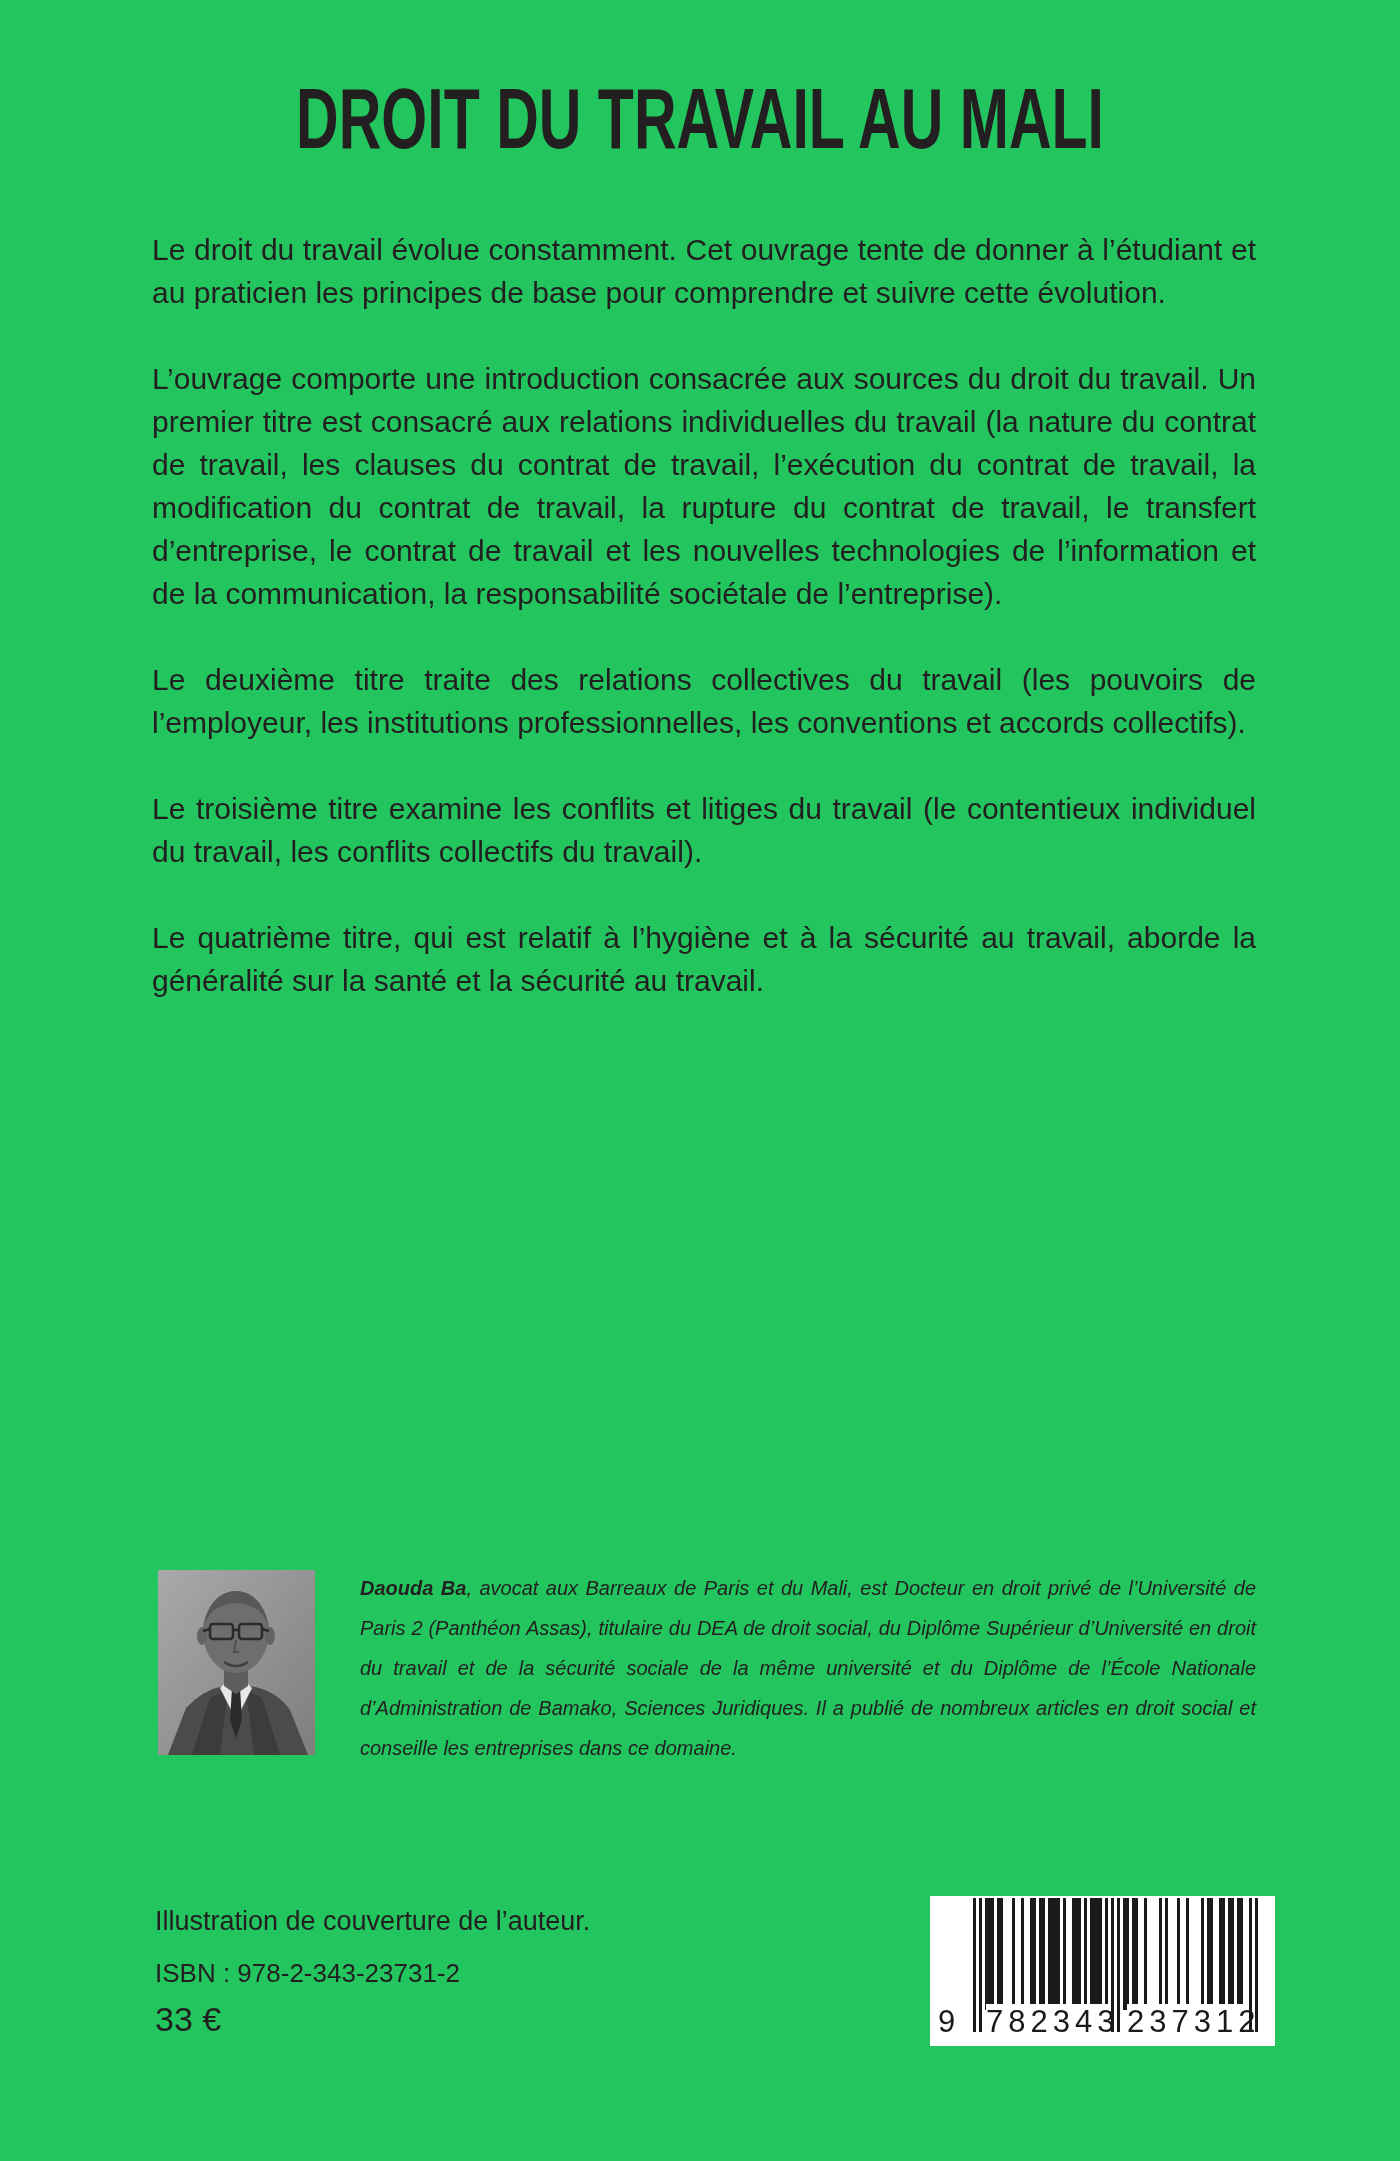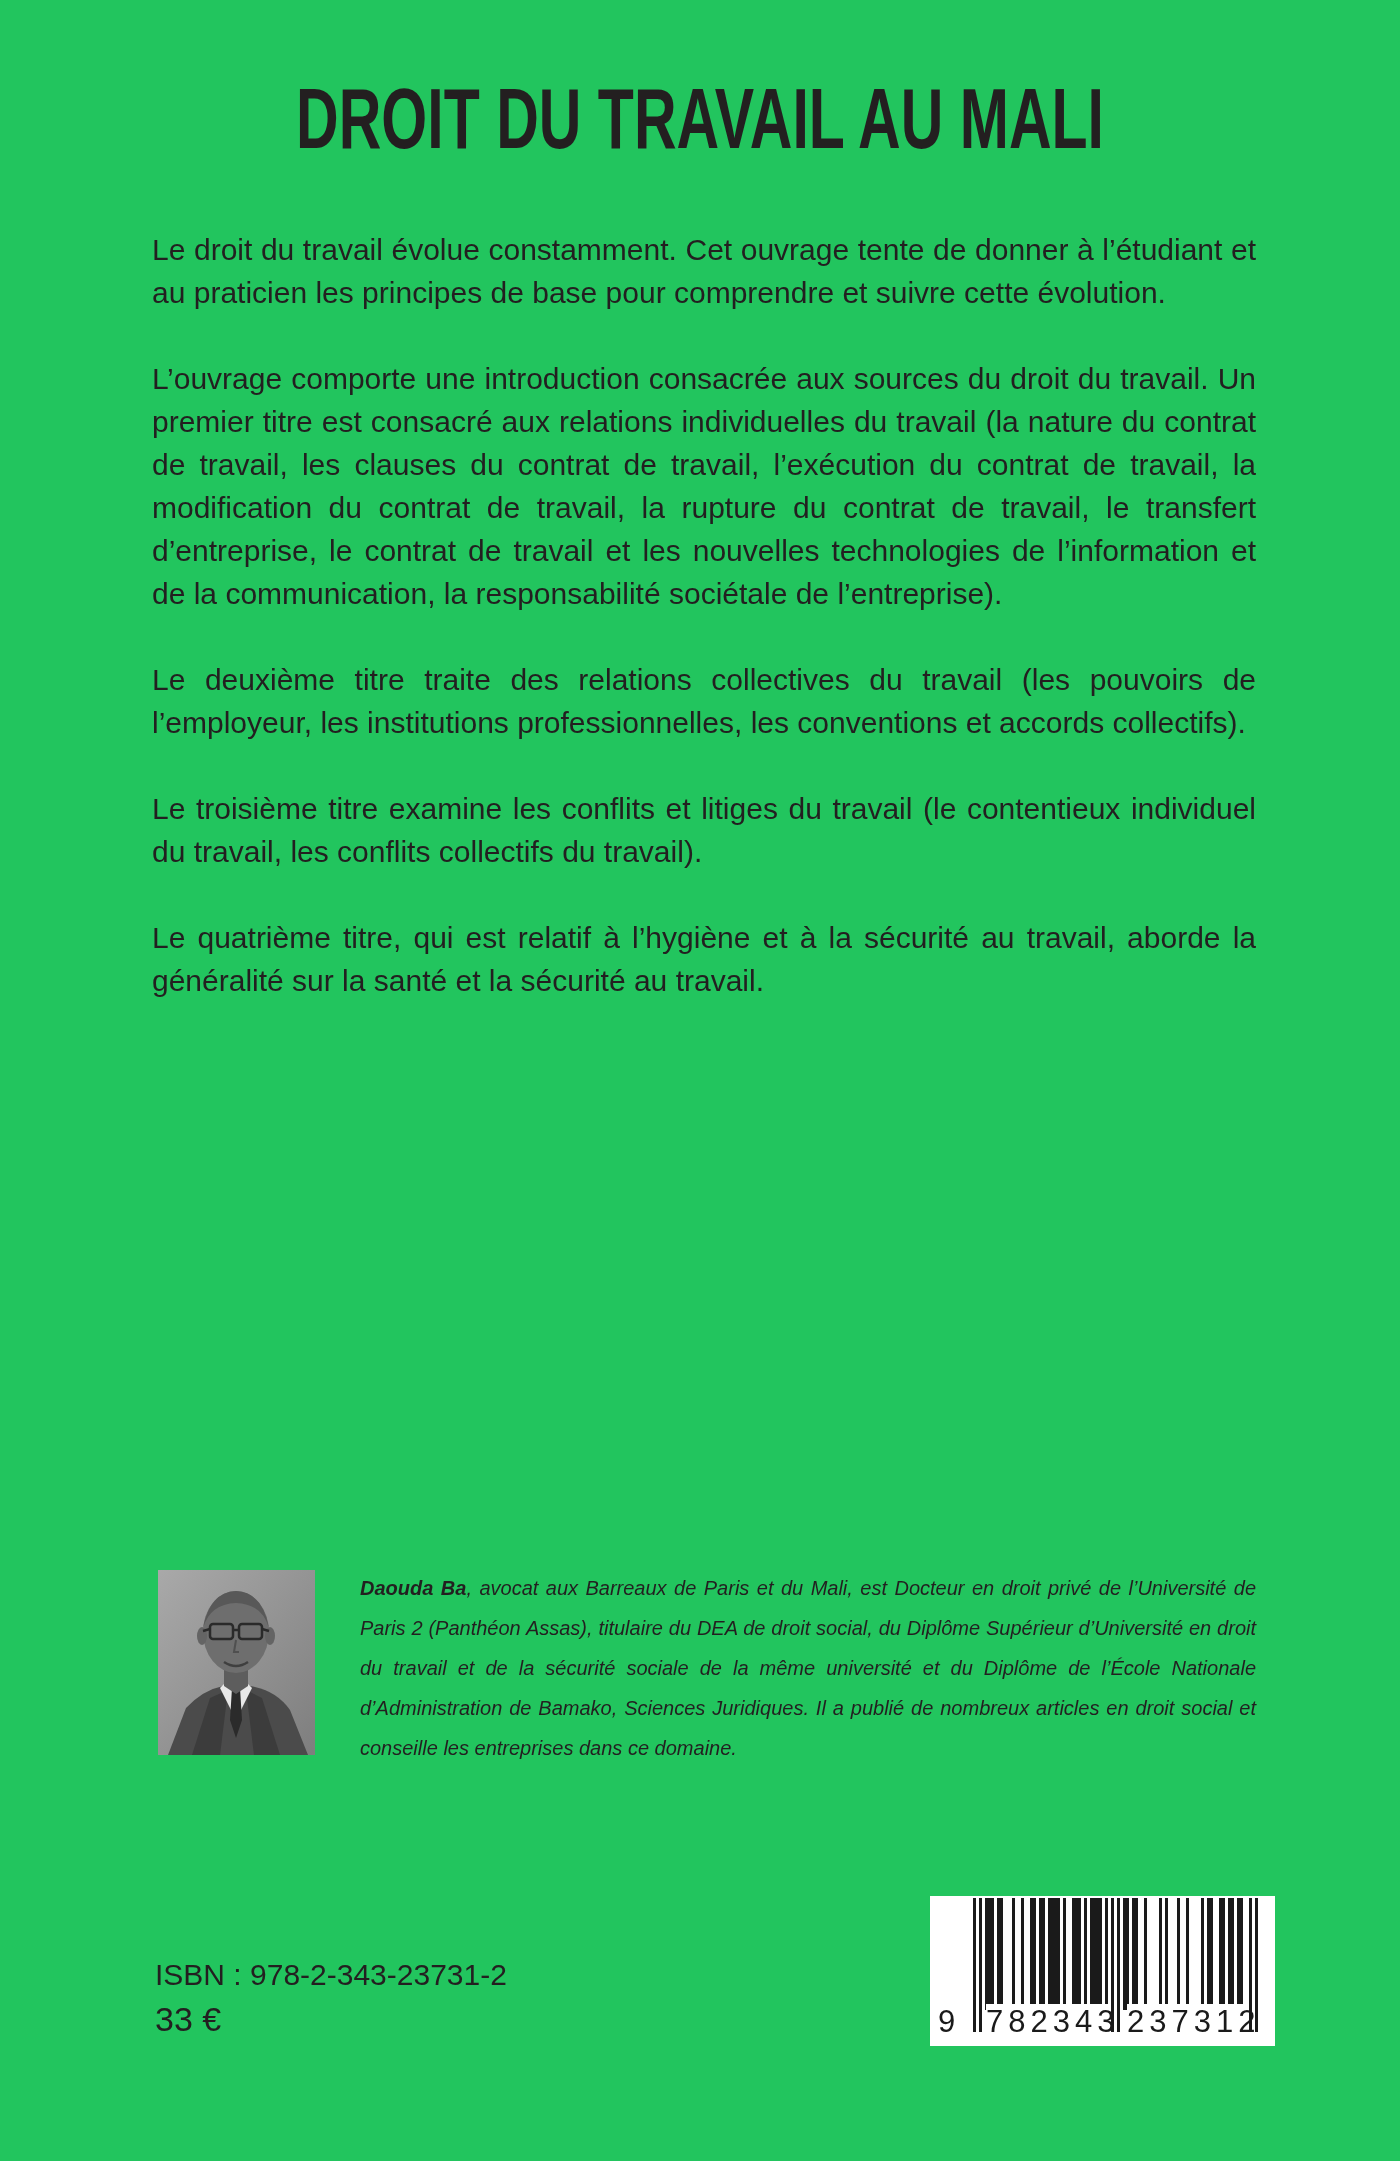--- a/index.html
+++ b/index.html
@@ -49,21 +49,21 @@
   .bio p { margin: 0; }
   .bio b { font-weight: 700; }
   .photo {
     float: left;
     width: 157px;
     height: 185px;
     margin: 2px 45px 10px 6px;
   }
   .photo svg { display: block; }
   .footer-note  { position: absolute; top: 1906px; left: 155px; font-size: 27px; }
-  .footer-isbn  { position: absolute; top: 1958px; left: 155px; font-size: 30px; }
+  .footer-isbn  { position: absolute; top: 1958px; left: 155px; font-size: 26px; }
   .footer-price { position: absolute; top: 2000px; left: 155px; font-size: 34px; }
   .barcode {
     position: absolute;
     left: 930px; top: 1896px;
     width: 345px; height: 150px;
     background: #ffffff;
   }
   .bars { position: absolute; left: 43px; top: 2px; font-size: 0; white-space: nowrap; }
   .bars .m { display: inline-block; width: 3px; height: 112px; vertical-align: top; }
   .bars .m.bar  { background: #1a1a1a; }
@@ -130,20 +130,21 @@
         <line x1="52" y1="59" x2="45" y2="61" stroke="#2a2a2a" stroke-width="2.5"></line>
         <line x1="104" y1="59" x2="111" y2="61" stroke="#2a2a2a" stroke-width="2.5"></line>
 
         <path d="M78 70 L76 82 L81 82" fill="none" stroke="#4f4f4f" stroke-width="2"></path>
         <path d="M66 92 Q78 100 90 92" fill="none" stroke="#3f3f3f" stroke-width="2.5"></path>
       </svg>
     </div>
     <p><b>Daouda Ba</b><span>, avocat aux Barreaux de Paris et du Mali, est Docteur en droit privé de l’Université de Paris 2 (Panthéon Assas), titulaire du DEA de droit social, du Diplôme Supérieur d’Université en droit du travail et de la sécurité sociale de la même université et du Diplôme de l’École Nationale d’Administration de Bamako, Sciences Juridiques. Il a publié de nombreux articles en droit social et conseille les entreprises dans ce domaine.</span></p>
   </div>
 
+  <div class="footer-note">Illustration de couverture de l’auteur.</div>
   <div class="footer-isbn">ISBN : 978-2-343-23731-2</div>
   <div class="footer-price">33 €</div>
 
   <div class="barcode">
     <div class="bars" id="barcode-bars"><div class="m bar tall" style="background: rgb(26, 26, 26);"></div><div class="m tall"></div><div class="m bar tall" style="background: rgb(26, 26, 26);"></div><div class="m"></div><div class="m bar" style="background: rgb(26, 26, 26);"></div><div class="m bar" style="background: rgb(26, 26, 26);"></div><div class="m bar" style="background: rgb(26, 26, 26);"></div><div class="m"></div><div class="m bar" style="background: rgb(26, 26, 26);"></div><div class="m bar" style="background: rgb(26, 26, 26);"></div><div class="m"></div><div class="m"></div><div class="m"></div><div class="m bar" style="background: rgb(26, 26, 26);"></div><div class="m"></div><div class="m"></div><div class="m bar" style="background: rgb(26, 26, 26);"></div><div class="m"></div><div class="m"></div><div class="m bar" style="background: rgb(26, 26, 26);"></div><div class="m bar" style="background: rgb(26, 26, 26);"></div><div class="m"></div><div class="m bar" style="background: rgb(26, 26, 26);"></div><div class="m bar" style="background: rgb(26, 26, 26);"></div><div class="m"></div><div class="m bar" style="background: rgb(26, 26, 26);"></div><div class="m bar" style="background: rgb(26, 26, 26);"></div><div class="m bar" style="background: rgb(26, 26, 26);"></div><div class="m bar" style="background: rgb(26, 26, 26);"></div><div class="m"></div><div class="m bar" style="background: rgb(26, 26, 26);"></div><div class="m"></div><div class="m"></div><div class="m bar" style="background: rgb(26, 26, 26);"></div><div class="m bar" style="background: rgb(26, 26, 26);"></div><div class="m bar" style="background: rgb(26, 26, 26);"></div><div class="m"></div><div class="m bar" style="background: rgb(26, 26, 26);"></div><div class="m"></div><div class="m bar" style="background: rgb(26, 26, 26);"></div><div class="m bar" style="background: rgb(26, 26, 26);"></div><div class="m bar" style="background: rgb(26, 26, 26);"></div><div class="m bar" style="background: rgb(26, 26, 26);"></div><div class="m"></div><div class="m bar" style="background: rgb(26, 26, 26);"></div><div class="m tall"></div><div class="m bar tall" style="background: rgb(26, 26, 26);"></div><div class="m tall"></div><div class="m bar tall" style="background: rgb(26, 26, 26);"></div><div class="m tall"></div><div class="m bar" style="background: rgb(26, 26, 26);"></div><div class="m bar" style="background: rgb(26, 26, 26);"></div><div class="m"></div><div class="m bar" style="background: rgb(26, 26, 26);"></div><div class="m bar" style="background: rgb(26, 26, 26);"></div><div class="m"></div><div class="m"></div><div class="m bar" style="background: rgb(26, 26, 26);"></div><div class="m"></div><div class="m"></div><div class="m"></div><div class="m"></div><div class="m bar" style="background: rgb(26, 26, 26);"></div><div class="m"></div><div class="m bar" style="background: rgb(26, 26, 26);"></div><div class="m"></div><div class="m"></div><div class="m"></div><div class="m bar" style="background: rgb(26, 26, 26);"></div><div class="m"></div><div class="m"></div><div class="m bar" style="background: rgb(26, 26, 26);"></div><div class="m"></div><div class="m"></div><div class="m"></div><div class="m"></div><div class="m bar" style="background: rgb(26, 26, 26);"></div><div class="m"></div><div class="m bar" style="background: rgb(26, 26, 26);"></div><div class="m bar" style="background: rgb(26, 26, 26);"></div><div class="m"></div><div class="m"></div><div class="m bar" style="background: rgb(26, 26, 26);"></div><div class="m bar" style="background: rgb(26, 26, 26);"></div><div class="m"></div><div class="m bar" style="background: rgb(26, 26, 26);"></div><div class="m bar" style="background: rgb(26, 26, 26);"></div><div class="m"></div><div class="m bar" style="background: rgb(26, 26, 26);"></div><div class="m bar" style="background: rgb(26, 26, 26);"></div><div class="m"></div><div class="m"></div><div class="m bar tall" style="background: rgb(26, 26, 26);"></div><div class="m tall"></div><div class="m bar tall" style="background: rgb(26, 26, 26);"></div></div>
     <div class="bc-digit bc-left">9</div>
     <div class="bc-digit bc-group1">782343</div>
     <div class="bc-digit bc-group2">237312</div>
   </div>
 

